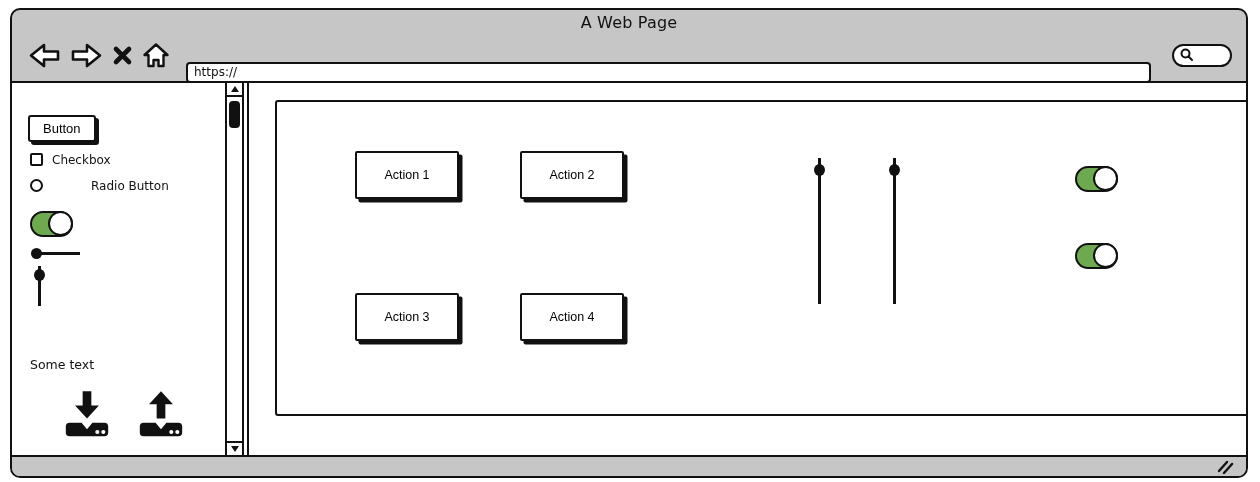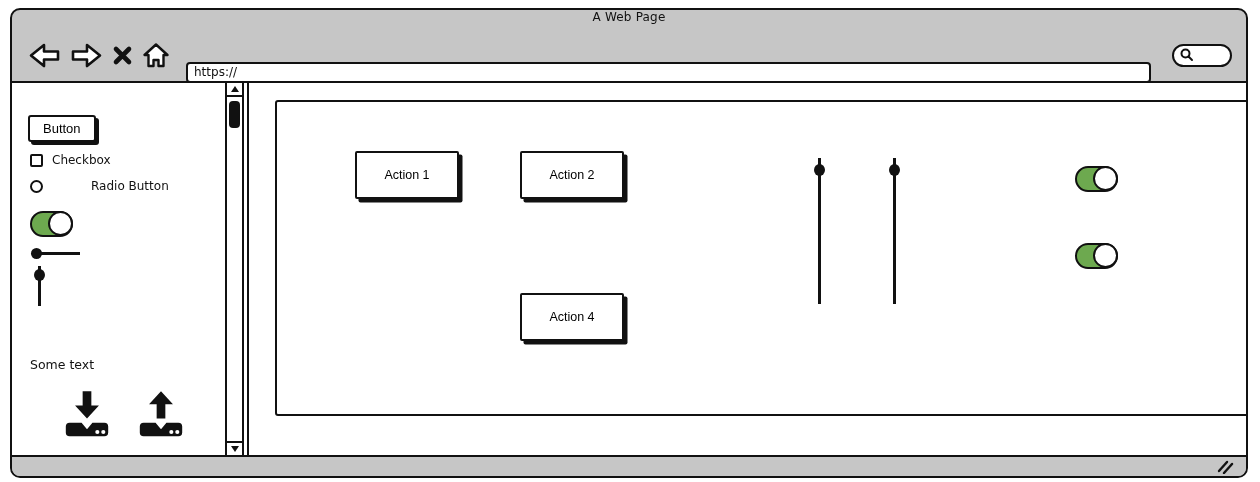--- a/index.html
+++ b/index.html
@@ -5,22 +5,22 @@
   * { box-sizing: border-box; margin: 0; padding: 0; }
   html,body { width:1260px; height:482px; background:#fff; font-family:"DejaVu Sans", sans-serif; color:#111; }
   body { position:relative; overflow:hidden; }
 
   .window {
     position:absolute; left:10px; top:8px; width:1238px; height:470px;
     border:2.5px solid #111; border-radius:10px; background:#c6c6c6;
     display:flex; flex-direction:column; overflow:hidden;
   }
   .titlebar {
-    height:25px; flex:0 0 25px; display:flex; align-items:flex-start; justify-content:center;
-    font-size:12px; letter-spacing:.2px;
+    height:25px; flex:0 0 25px; display:flex; align-items:center; justify-content:center;
+    font-size:16px; letter-spacing:.2px;
   }
   .toolbar {
     height:48px; flex:0 0 48px; display:flex; align-items:center;
     border-bottom:2.5px solid #111; padding:0 14px 6px 16px; gap:9px;
   }
   .tool-icon { display:flex; align-items:center; justify-content:center; cursor:pointer; }
   .urlbar {
     flex:1; height:21px; margin-left:7px; background:#fff;
     border:2px solid #111; border-radius:4px; font-family:"DejaVu Sans",sans-serif;
     font-size:12px; padding:0 6px; color:#111; outline:none;margin-top:34px;
@@ -32,21 +32,21 @@
 
   .content { flex:1; display:flex; background:#fff; min-height:0; }
 
   
   .sidebar { width:213px; position:relative; background:#fff; }
   .wf-button {
     position:absolute; left:16px; top:32px; background:#fff;
     border:2px solid #111; border-radius:3px; box-shadow:3px 3px 0 #111;
     padding:4px 13px; font-size:13px; cursor:pointer;
   }
-  .row { position:absolute; display:flex; align-items:center; gap:9px; font-size:12px; }
+  .row { position:absolute; display:flex; align-items:flex-start; gap:9px; font-size:12px; }
   .checkbox-box { width:13px; height:13px; border:2px solid #111; border-radius:2px; background:#fff; }
   .radio-circle { width:13px; height:13px; border:2px solid #111; border-radius:50%; background:#fff; }
 
   .toggle { position:absolute; width:43px; height:26px; border:2.5px solid #111; border-radius:14px; cursor:pointer; }
   .toggle.on { background:#6da94f; }
   .toggle .knob {
     position:absolute; right:-2px; top:-2.5px; width:25px; height:25px;
     background:#fff; border:2.5px solid #111; border-radius:50%;
   }
 
@@ -204,20 +204,21 @@
       </div>
     </div>
 
     <div class="content-divider"></div>
 
     <div class="main">
       <div class="panel">
 
         <button class="action-btn action-1">Action 1</button>
         <button class="action-btn action-2">Action 2</button>
+        <button class="action-btn action-3">Action 3</button>
         <button class="action-btn action-4">Action 4</button>
 
         <div class="vslider main-vslider-1">
           <span class="track"></span>
           <span class="knob"></span>
         </div>
         <div class="vslider main-vslider-2">
           <span class="track"></span>
           <span class="knob"></span>
         </div>

